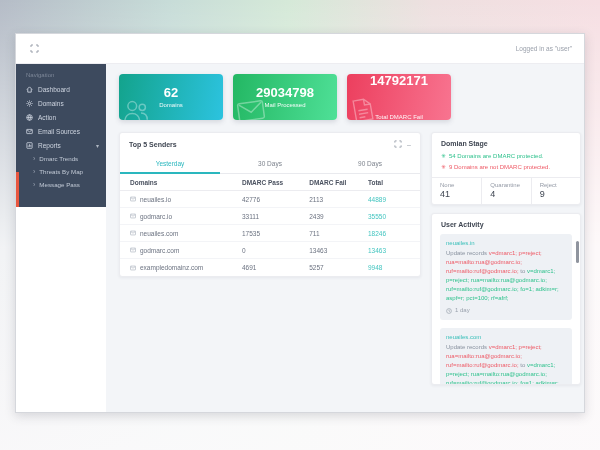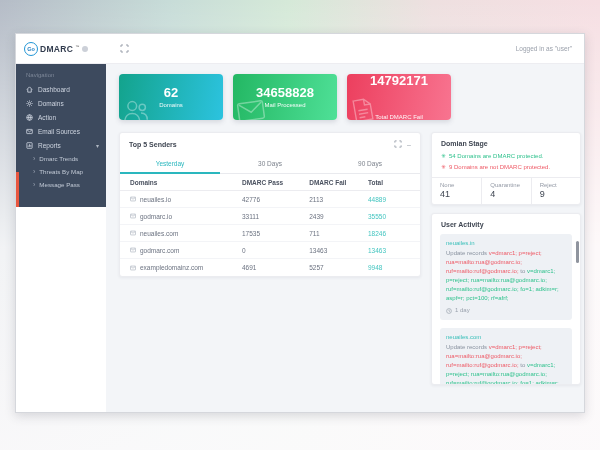--- a/index.html
+++ b/index.html
@@ -83,26 +83,20 @@
   .act-new { color:#2fc28d; }
   .act-time { color:#9aa2ad; margin-top:3px; display:flex; align-items:center; gap:3px; }
   .scroll-thumb { position:absolute; right:1px; top:27px; width:3px; height:22px; background:#8f949e; border-radius:2px; }
 </style>
 </head>
 <body>
 
 <div class="window">
 
   <div class="win-header">
-    <div class="logo-area">
-      <span class="logo-go">Go</span>
-      <span class="logo-dmarc">DMARC</span>
-      <span class="logo-tm">™</span>
-      <span class="logo-dot"></span>
-    </div>
     <span class="hdr-collapse">
       <svg width="9" height="9" viewBox="0 0 9 9" fill="none" stroke="#9aa0ab" stroke-width="1">
         <path d="M1 3 V1 H3 M6 1 H8 V3 M8 6 V8 H6 M3 8 H1 V6"></path>
       </svg>
     </span>
     <span class="logged-in">Logged in as "user"</span>
   </div>
 
   <div class="sidebar">
     <div class="nav-label">Navigation</div>
@@ -167,21 +161,21 @@
             <path d="M16 13.5 C19 13.5 21 15.5 21 19"></path>
           </svg>
         <div class="card-value">62</div>
         <div class="card-label">Domains</div>
       </div>
       <div class="card card-2">
         <svg class="card-wm" width="32" height="30" viewBox="0 0 24 24" fill="none" stroke="#ffffff" stroke-width="1.2" style="transform:rotate(-8deg)">
             <rect x="2" y="5" width="20" height="14" rx="1.5"></rect>
             <path d="M3 6 L12 13 L21 6"></path>
           </svg>
-        <div class="card-value">34658828</div>
+        <div class="card-value">29034798</div>
         <div class="card-label">Mail Processed</div>
       </div>
       <div class="card card-4">
         <svg class="card-wm" width="28" height="32" viewBox="0 0 24 24" fill="none" stroke="#ffffff" stroke-width="1.2" style="transform:rotate(-10deg)">
             <path d="M5 3 H14 L19 8 V21 H5 Z M14 3 V8 H19"></path>
             <path d="M8 12 H16 M8 15 H16 M8 18 H13"></path>
           </svg>
         <div class="card-value">14792171</div>
         <div class="card-label">Total DMARC Fail</div>
       </div>

